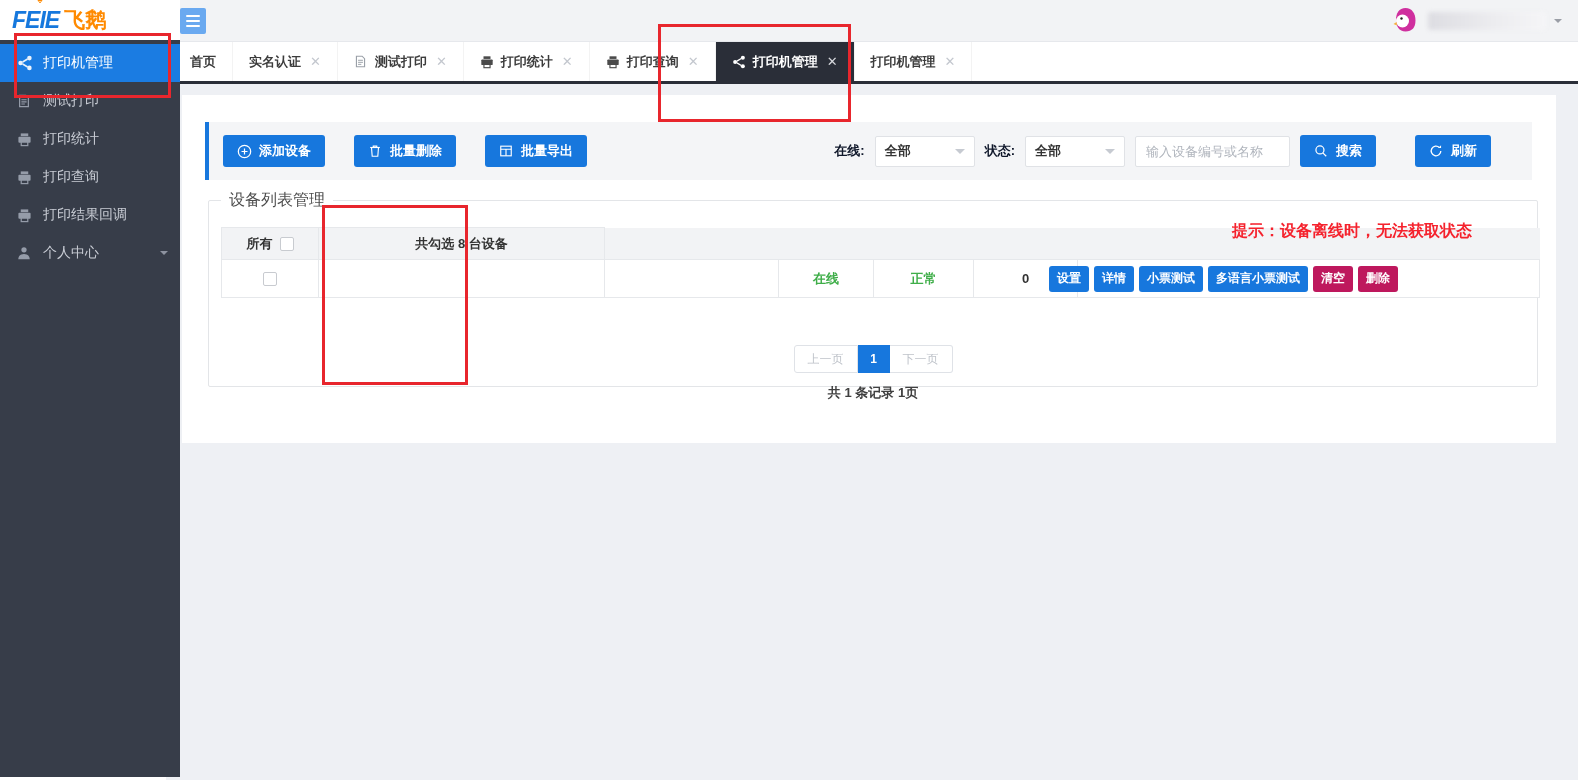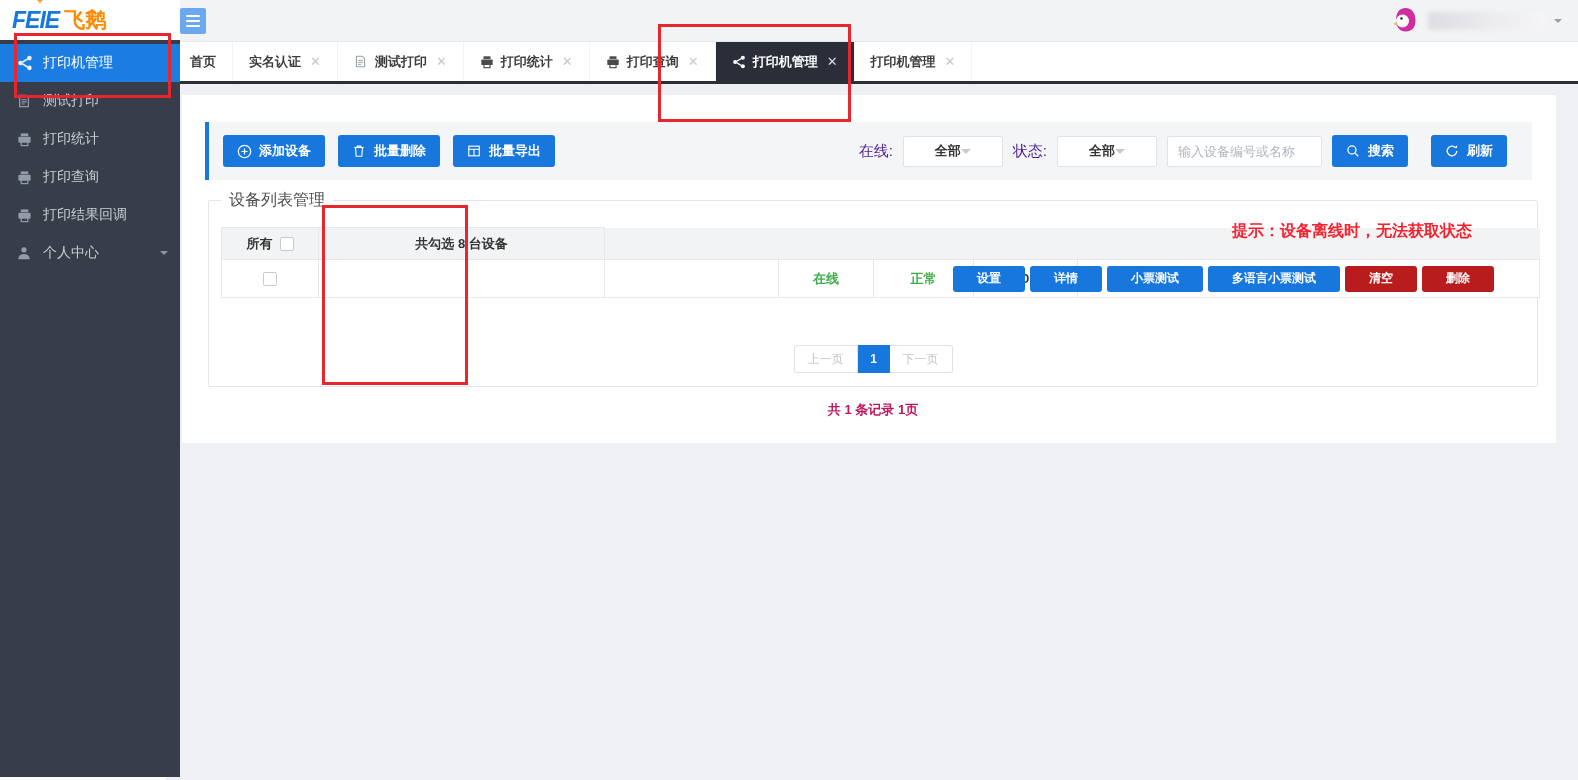--- a/index.html
+++ b/index.html
@@ -42,25 +42,25 @@
   .tab.active .t-icon { color:#fff; }
   .tab-close { color:#c3c7ce; font-size:13px; font-weight:normal; margin-left:2px; }
   .tab.active .tab-close { color:#d6d8dd; }
 
   
   .card { position:absolute; left:182px; top:95px; width:1374px; height:348px; background:#fff; z-index:1; }
 
   
   .toolbar { position:absolute; left:23px; top:27px; width:1327px; height:58px; background:#f4f5f7; border-left:4px solid #1777dd; display:flex; align-items:center; padding:0 12px 0 14px; }
   .btn { background:#1777dd; color:#fff; border:none; border-radius:3px; height:32px; padding:0 14px; font-size:13px; font-weight:bold; display:inline-flex; align-items:center; gap:7px; cursor:pointer; font-family:inherit; }
-  .toolbar .btn { margin-right:13px; }
+  .toolbar .btn { margin-right:29px; }
   .b-icon { width:15px; height:15px; display:flex; }
   .filters { margin-left:auto; display:flex; align-items:center; gap:10px; }
-  .f-label { font-size:15px; color:#4c1d95; }
-  .select { width:100px; height:31px; background:#fff; border:1px solid #e0e2e6; border-radius:2px; display:flex; align-items:center; justify-content:center; padding:14px 9px; font-size:13px; font-weight:bold; color:#333; cursor:pointer; }
+  .f-label { font-size:13px; color:#0f172a;font-weight:bold; }
+  .select { width:100px; height:31px; background:#fff; border:1px solid #e0e2e6; border-radius:2px; display:flex; align-items:center; justify-content:space-between; padding:14px 9px; font-size:13px; font-weight:bold; color:#333; cursor:pointer; }
   .sel-caret { width:0; height:0; border:5px solid transparent; border-top-color:#c6cad1; margin-top:5px; }
   .text-input { width:155px; height:31px; border:1px solid #e0e2e6; border-radius:2px; padding:0 10px; font-size:13px; color:#333; font-family:inherit; outline:none; }
   .text-input::placeholder { color:#b0b5bd; }
 
   
   .panel { position:absolute; left:26px; top:105px; width:1330px; height:187px; border:1px solid #e3e5e8; border-radius:2px; }
   .panel-title { position:absolute; top:-11px; left:12px; background:#fff; padding:0 8px; font-size:16px; color:#4d4d4d; }
 
   
   .dev-table { position:absolute; left:12px; top:26px; width:1318px; border-collapse:collapse; font-size:13px; color:#333; table-layout:fixed; }
@@ -68,30 +68,30 @@
   .dev-table tr.r1 td, .dev-table tr.r2 td { height:32px; background:#f2f3f5; font-weight:bold; }
   .dev-table td.ghost { border:none; background:transparent; }
   .dev-table tr.r3 td { height:38px; background:#fff; }
   .chk-cell { display:flex; align-items:center; justify-content:center; gap:7px; }
   .checkbox { width:14px; height:14px; border:1px solid #c8cbd0; border-radius:2px; background:#fff; cursor:pointer; flex:none; }
   .green { color:#3fae49; font-weight:bold; }
   .num-cell { font-weight:bold; }
   .blur-id { width:102px; height:15px; margin:0 auto; background:#dadade; filter:blur(3px); border-radius:2px; }
   .blur-name { width:54px; height:17px; margin:0 auto; background:#d6d6da; filter:blur(3px); border-radius:3px; }
   .actions { display:flex; align-items:center; justify-content:center; gap:5px; padding-right:170px; }
-  .action-btn { height:26px; padding:0 24px; font-size:12px; font-weight:bold; color:#fff; border:none; border-radius:3px; background:#1777dd; cursor:pointer; font-family:inherit; white-space:nowrap;text-align:center; }
-  .action-btn.orange { background:#b91c1c; }
+  .action-btn { height:26px; padding:0 8px; font-size:12px; font-weight:bold; color:#fff; border:none; border-radius:3px; background:#1777dd; cursor:pointer; font-family:inherit; white-space:nowrap;text-align:center; }
+  .action-btn.orange { background:#be185d; }
 
   
   .pagination { position:absolute; left:0; right:0; top:144px; display:flex; justify-content:center; }
   .page-btn { height:28px; padding:0 13px; background:#fff; border:1px solid #dfe2e7; color:#bfc3ca; font-size:12px; display:flex; align-items:center; cursor:pointer; }
   .page-btn.prev { border-radius:3px 0 0 3px; }
   .page-btn.next { border-radius:0 3px 3px 0; border-left:none; }
   .page-current { width:32px; height:28px; background:#1777dd; border:1px solid #1777dd; color:#fff; font-size:12px; font-weight:bold; display:flex; align-items:center; justify-content:center; cursor:pointer; }
-  .page-summary { position:absolute; left:0; right:0; top:200px; text-align:center; font-size:13px; font-weight:bold; color:#be185d; }
+  .page-summary { position:absolute; left:0; right:0; top:183px; text-align:center; font-size:13px; font-weight:bold; color:#404040; }
 
   
   .hint { position:absolute; left:1232px; top:221px; font-size:16px; font-weight:bold; color:#f5222d; z-index:3; white-space:nowrap; }
 
   
   .anno { position:absolute; border:3px solid #e8262d; z-index:50; pointer-events:none; }
   .anno-sidebar { left:14px; top:33px; width:157px; height:65px; }
   .anno-tab { left:658px; top:24px; width:193px; height:98px; }
   .anno-column { left:322px; top:205px; width:146px; height:180px; }
 

